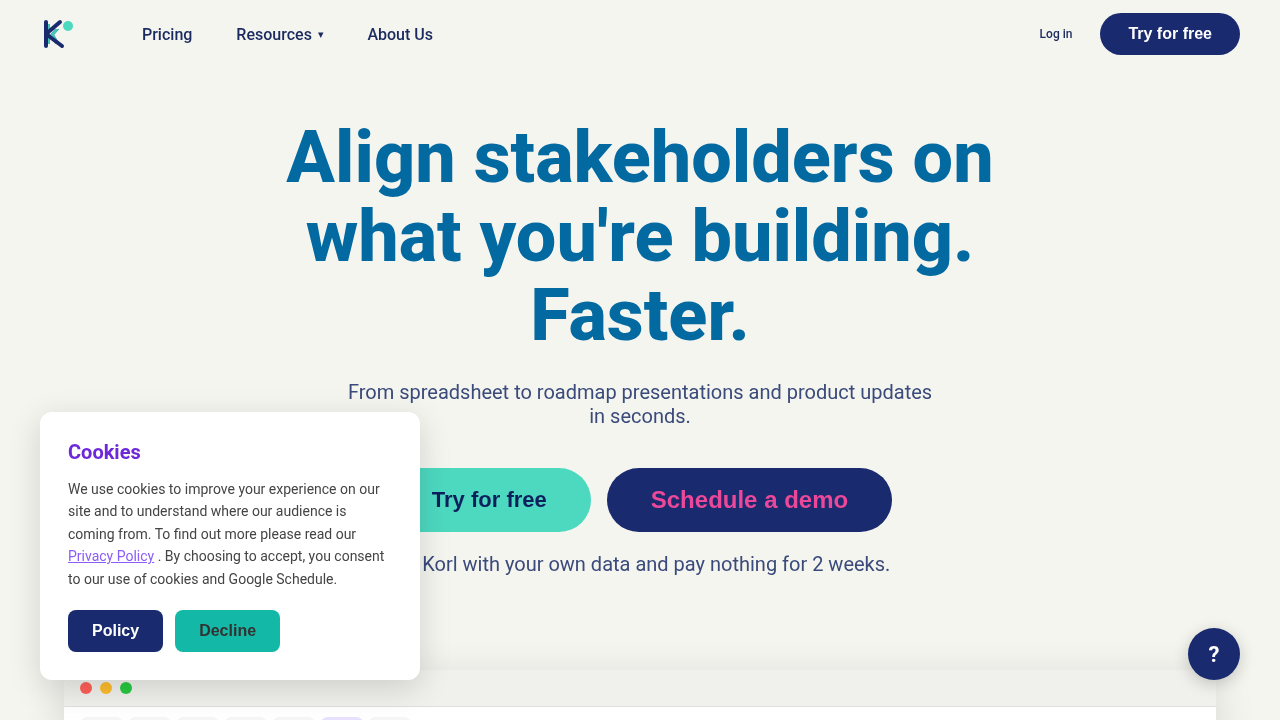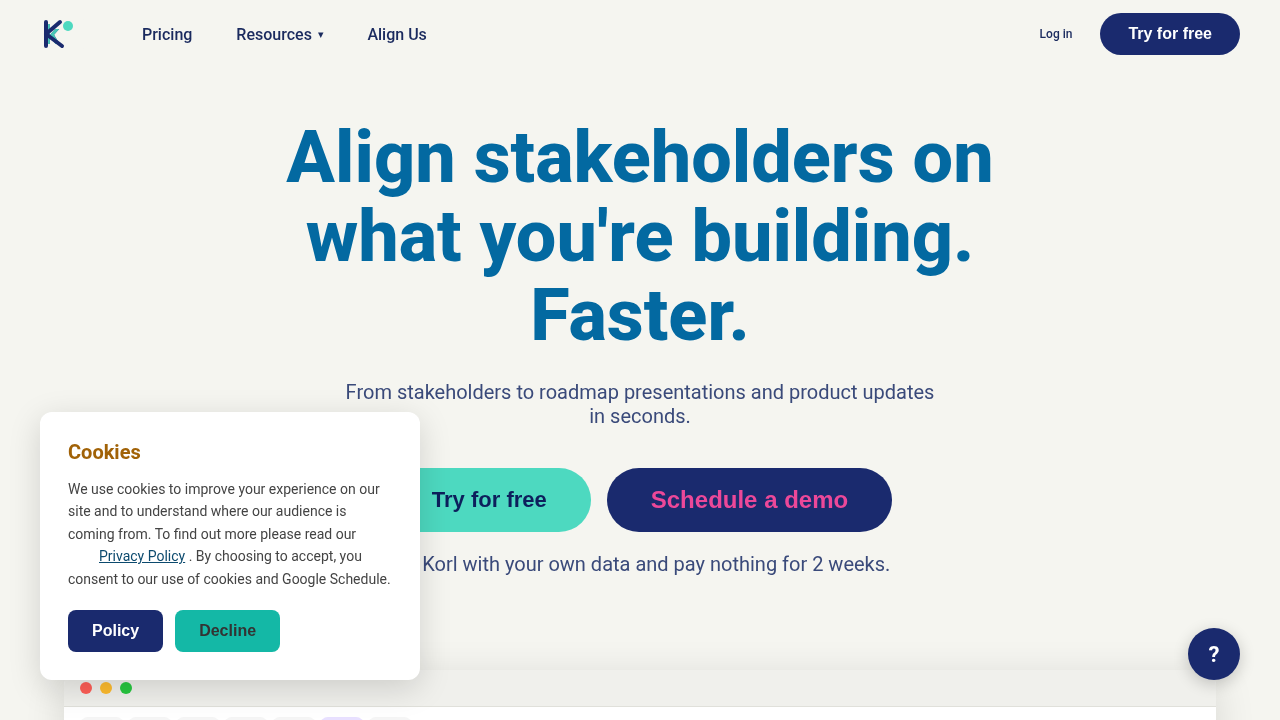--- a/index.html
+++ b/index.html
@@ -204,33 +204,32 @@
       width: 380px;
       background: #fff;
       border-radius: 12px;
       padding: 28px;
       box-shadow: 0 8px 32px rgba(0,0,0,0.15);
       z-index: 100;
     }
     .cookie-title {
       font-size: 20px;
       font-weight: 700;
-      color: #a16207;
+      color: #6d28d9;
       margin-bottom: 14px;
     }
     .cookie-text {
       font-size: 14px;
       color: #444;
       line-height: 1.6;
       margin-bottom: 20px;
     }
     .cookie-text a {
-      color: #0c4a6e;
+      color: #8b5cf6;
       text-decoration: underline;
-      margin-left: 31px;
     }
     .cookie-buttons {
       display: flex;
       gap: 12px;
     }
     .accept-btn {
       background: #1a2a6e;
       color: #fff;
       font-size: 16px;
       font-weight: 600;
@@ -292,32 +291,32 @@
       <circle cx="28" cy="14" r="5" fill="#4dd9c0"></circle>
     </svg>
   </div>
 
   <div class="nav-links">
     <div class="nav-link">Pricing</div>
     <div class="nav-link">
       <span>Resources</span>
       <span class="chevron">▾</span>
     </div>
-    <div class="nav-link">Align Us</div>
+    <div class="nav-link">About Us</div>
   </div>
 
   <div class="nav-actions">
     <span class="login-btn">Log in</span>
     <button class="try-free-btn-nav">Try for free</button>
   </div>
 </nav>
 
 <section class="hero">
   <h1>Align stakeholders on what you're building. Faster.</h1>
-  <p>From stakeholders to roadmap presentations and product updates in seconds.</p>
+  <p>From spreadsheet to roadmap presentations and product updates in seconds.</p>
 
   <div class="hero-buttons">
     <button class="btn-try-free">Try for free</button>
     <button class="btn-schedule">Schedule a demo</button>
   </div>
 
   <p class="hero-subtext">Try Korl with your own data and pay nothing for 2 weeks.</p>
 </section>
 
 <div class="demo-container">

